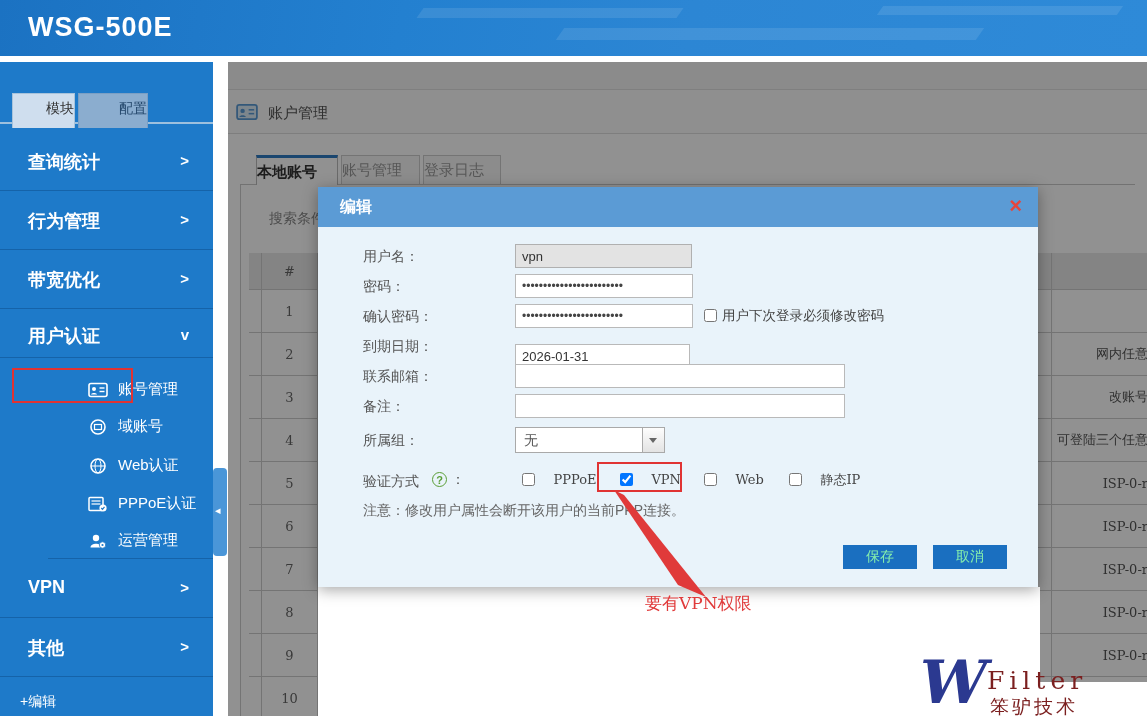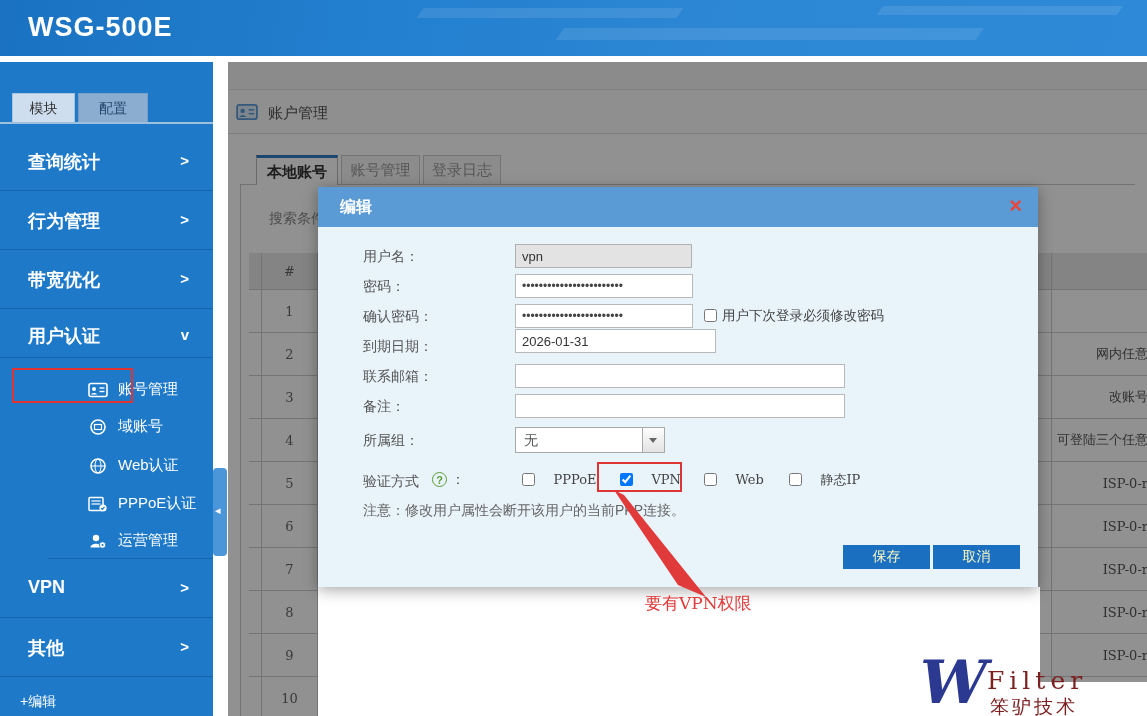--- a/index.html
+++ b/index.html
@@ -13,21 +13,21 @@
     border-bottom:3px solid #ffffff; overflow:hidden; }
   .top-header .kb1,.top-header .kb2,.top-header .kb3 { position:absolute; background:rgba(255,255,255,0.10); transform:skewX(-35deg); }
   .top-header .kb1 { left:420px; top:8px; width:260px; height:10px; }
   .top-header .kb2 { left:560px; top:28px; width:420px; height:12px; }
   .top-header .kb3 { left:880px; top:6px; width:240px; height:9px; }
   .app-title { position:absolute; left:28px; top:12px; color:#ffffff; font-size:27px; font-weight:bold; letter-spacing:1px; }
 
   
   .sidebar { position:absolute; left:0; top:62px; width:213px; height:654px; background:#1e7ac9; }
   .side-tabs { position:absolute; left:0; top:31px; width:213px; height:31px; border-bottom:2px solid #9dc0de; }
-  .side-tab { position:absolute; top:0; height:29px; line-height:29px; text-align:center; font-size:14px; cursor:pointer; }
+  .side-tab { position:absolute; top:0; height:35px; line-height:29px; text-align:right; font-size:14px; cursor:pointer; }
   .side-tab.active { left:12px; width:63px; background:#cfdeee; color:#333; border:1px solid #a8c3db; border-bottom:none; }
   .side-tab.inactive { left:78px; width:70px; background:#8badcf; color:#24476b; border:1px solid #7b9fc4; border-bottom:none; }
   .menu-group { position:absolute; left:0; width:213px; height:58px; border-bottom:1px solid #1563a9; cursor:pointer; }
   .menu-group .g-label { position:absolute; left:28px; top:17px; color:#fff; font-size:18px; font-weight:600; }
   .menu-group .g-chev { position:absolute; right:24px; top:19px; color:#fff; font-size:15px; font-weight:bold; }
   .submenu { position:absolute; left:0; top:302px; width:213px; height:195px; background:#1e7ac9; border-bottom:1px solid #1563a9;margin-left:48px; }
   .sub-item { position:absolute; left:0; width:213px; height:36px; cursor:pointer; }
   .sub-item .s-icon { position:absolute; left:40px; top:9px; width:20px; height:18px; }
   .sub-item .s-label { position:absolute; left:70px; top:8px; color:#fff; font-size:15px; }
   .edit-item { position:absolute; left:0; top:631px; width:213px; height:23px; color:#fff; font-size:14px; padding-left:20px; cursor:pointer; }
@@ -38,21 +38,21 @@
   .collapse-handle { position:absolute; left:213px; top:468px; width:14px; height:88px; background:#4a96d8; border-radius:4px; z-index:3; cursor:pointer; }
   .collapse-handle span { position:absolute; left:2px; top:36px; color:#fff; font-size:11px; }
 
   
   .main { position:absolute; left:228px; top:62px; width:919px; height:654px; background:#fff; }
   .toolbar-strip { position:absolute; left:0; top:0; width:919px; height:28px; background:#f4f4f4; border-bottom:1px solid #e0e0e0; }
   .breadcrumb { position:absolute; left:0; top:28px; width:919px; height:44px; background:#fbfbfb; border-bottom:1px solid #ddd; }
   .breadcrumb .bc-icon { position:absolute; left:8px; top:13px; }
   .breadcrumb .bc-title { position:absolute; left:40px; top:14px; font-size:15px; color:#555; }
   .tabbar { position:absolute; left:12px; top:92px; width:895px; height:31px; border-bottom:1px solid #c9c9c9; }
-  .ctab { position:absolute; top:1px; height:30px; line-height:28px; text-align:center; font-size:15px; cursor:pointer; }
+  .ctab { position:absolute; top:1px; height:30px; line-height:28px; font-size:15px; cursor:pointer; }
   .ctab.active { left:16px; width:82px; background:#fff; border:1px solid #bbb; border-top:3px solid #2e7bc4; border-bottom:none; font-weight:bold; color:#333; }
   .ctab.i1 { left:101px; width:79px; }
   .ctab.i2 { left:183px; width:78px; }
   .ctab.inactive { background:#f6f6f6; border:1px solid #ccc; color:#999; }
   .panel { position:absolute; left:12px; top:123px; width:907px; height:531px; border-left:1px solid #ccc; background:#fff; }
   .search-label { position:absolute; left:28px; top:25px; font-size:14px; color:#888; }
   .acct-table { position:absolute; left:8px; top:68px; width:899px; }
   .t-row { position:relative; width:899px; height:43px; border-bottom:1px solid #ccc; }
   .t-row.hdr { height:37px; background:#e8e8e8; }
   .t-row .c-idx { position:absolute; left:12px; top:0; width:57px; height:100%; border-left:1px solid #ccc; border-right:1px solid #ccc; text-align:center; color:#666; font-size:13px; font-family:"DejaVu Serif",serif; display:flex; align-items:center; justify-content:center; }
@@ -78,21 +78,21 @@
   .f-select .sel-val { position:absolute; left:8px; top:4px; font-size:14px; color:#555; }
   .f-select .sel-btn { position:absolute; right:0; top:0; width:22px; height:24px; background:linear-gradient(#fdfdfd,#e3e3e3); border-left:1px solid #a9a9a9; }
   .f-select .sel-arrow { position:absolute; right:7px; top:10px; width:0; height:0; border-left:4px solid transparent; border-right:4px solid transparent; border-top:5px solid #666; }
   .help-circle { position:absolute; left:114px; top:285px; width:15px; height:15px; border:1px solid #5a9e36; border-radius:50%; color:#5a9e36; font-size:11px; font-weight:bold; text-align:center; line-height:14px; cursor:pointer; }
   .auth-colon { position:absolute; left:133px; top:284px; font-size:14px; color:#555; }
   .auth-opt { position:absolute; top:283px; }
   .auth-opt input { width:13px; height:13px; vertical-align:middle; }
   .auth-opt label { font-size:13px; color:#444; font-family:"DejaVu Serif",serif; margin-left:14px; vertical-align:middle; }
   .vpn-highlight { position:absolute; left:279px; top:275px; width:85px; height:30px; border:2px solid #e03333; pointer-events:none; }
   .notice { position:absolute; left:45px; top:315px; font-size:14px; color:#666; }
-  .btn { position:absolute; top:358px; width:87px; height:24px; background:#1a6fc0; color:#fef9c3; font-size:14px; border:none; cursor:pointer; font-family:"Liberation Sans","DejaVu Sans",sans-serif; }
+  .btn { position:absolute; top:358px; width:74px; height:24px; background:#1a6fc0; color:#86efac; font-size:14px; border:none; cursor:pointer; font-family:"Liberation Sans","DejaVu Sans",sans-serif; }
   .btn.save { left:525px; }
   .btn.cancel { left:615px; }
 
   
   .anno-arrow { position:absolute; left:600px; top:485px; width:130px; height:125px; z-index:15; pointer-events:none; }
   .anno-text { position:absolute; left:645px; top:592px; z-index:15; color:#e03a3a; font-size:17px; font-family:"DejaVu Serif",serif; }
 
   
   .watermark { position:absolute; left:915px; top:652px; width:220px; height:64px; z-index:16; }
   .wm-w { position:absolute; left:5px; top:0px; font-family:"DejaVu Serif",serif; font-style:italic; font-weight:bold; font-size:60px; line-height:60px; color:#2b3990; }
@@ -282,21 +282,21 @@
 
     <span class="f-label" style="top:91px;">密码：</span>
     <input class="f-input pwd" style="top: 87px; width: 178px;" value="••••••••••••••••••••••••">
 
     <span class="f-label" style="top:121px;">确认密码：</span>
     <input class="f-input pwd" style="top: 117px; width: 178px;" value="••••••••••••••••••••••••">
     <input type="checkbox" class="force-box" style="">
     <span class="force-label">用户下次登录必须修改密码</span>
 
     <span class="f-label" style="top:151px;">到期日期：</span>
-    <input class="f-input" style="top: 142px; width: 201px;" value="2026-01-31">
+    <input class="f-input" style="top: 157px; width: 175px;" value="2026-01-31">
 
     <span class="f-label" style="top:181px;">联系邮箱：</span>
     <input class="f-input" style="top: 177px; width: 330px;" value="">
 
     <span class="f-label" style="top:211px;">备注：</span>
     <input class="f-input" style="top: 207px; width: 330px;" value="">
 
     <span class="f-label" style="top:245px;">所属组：</span>
     <div class="f-select">
       <span class="sel-val">无</span>

